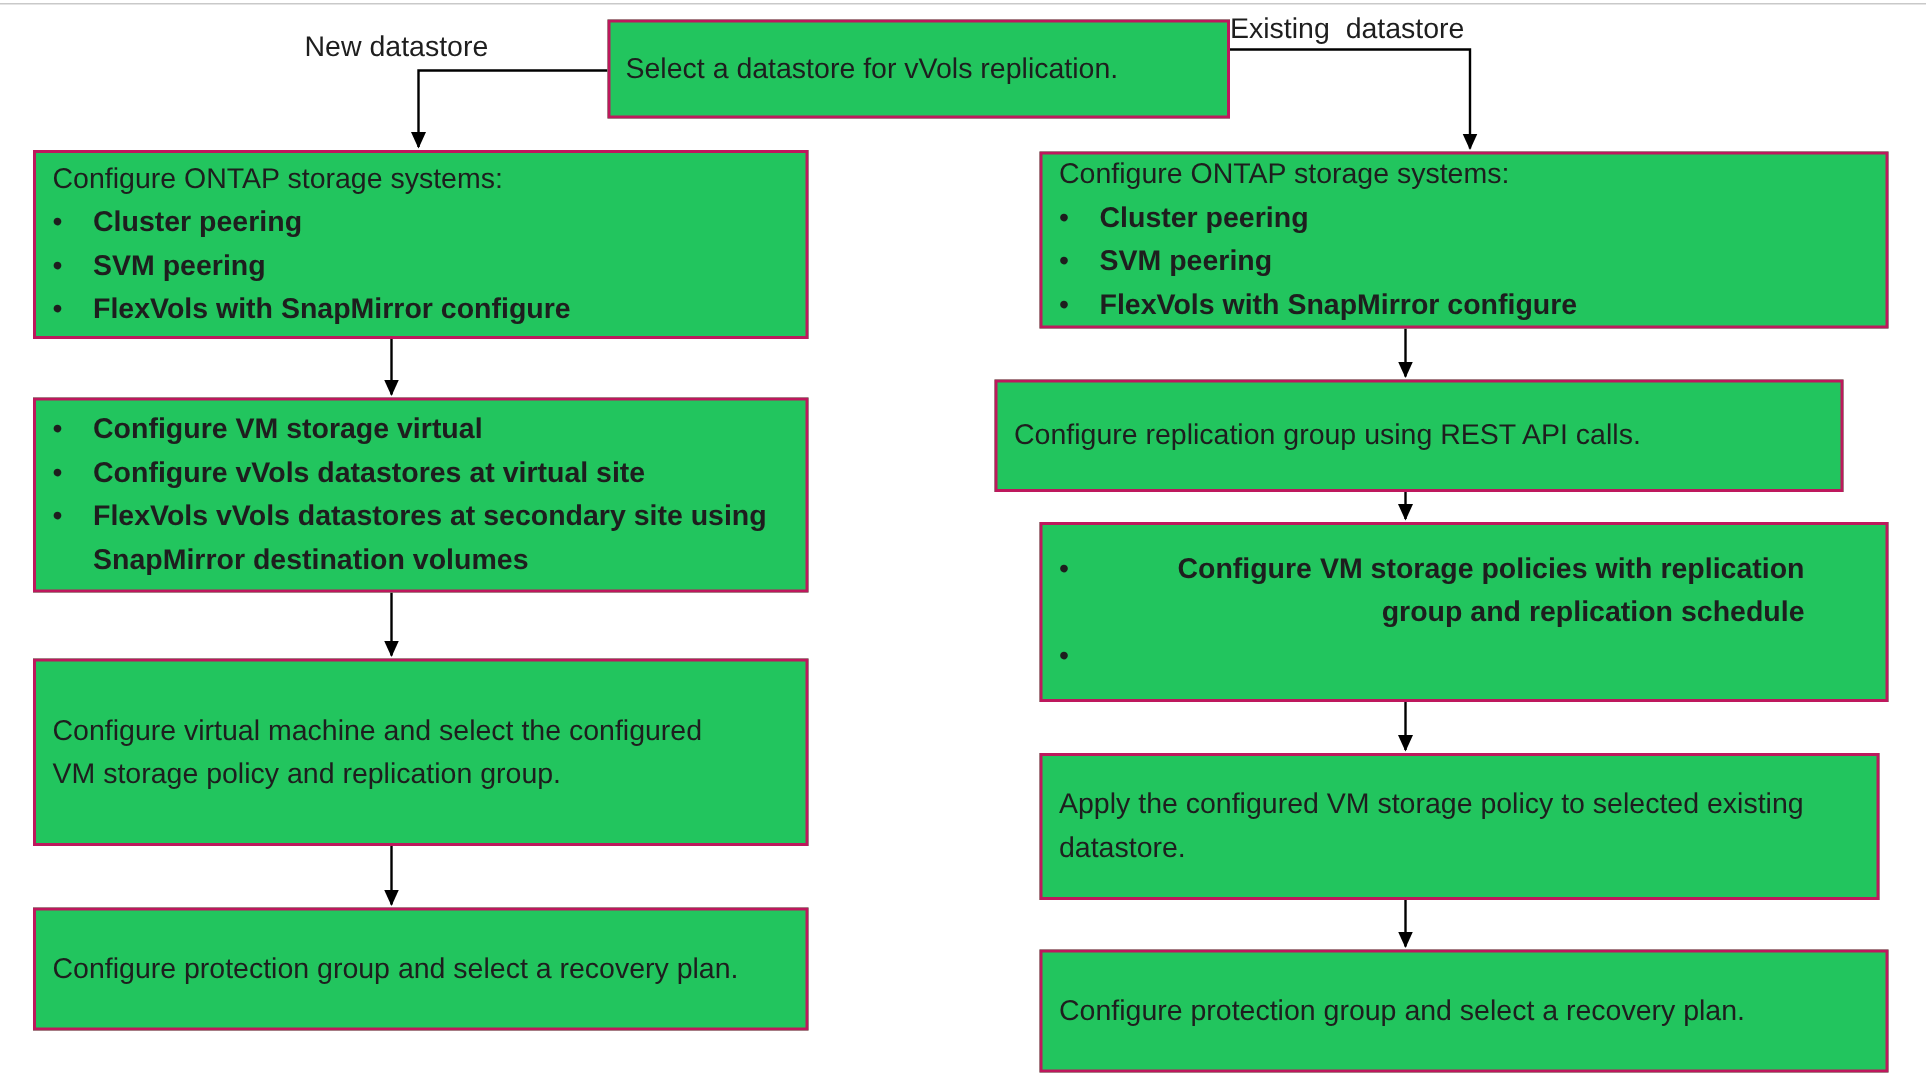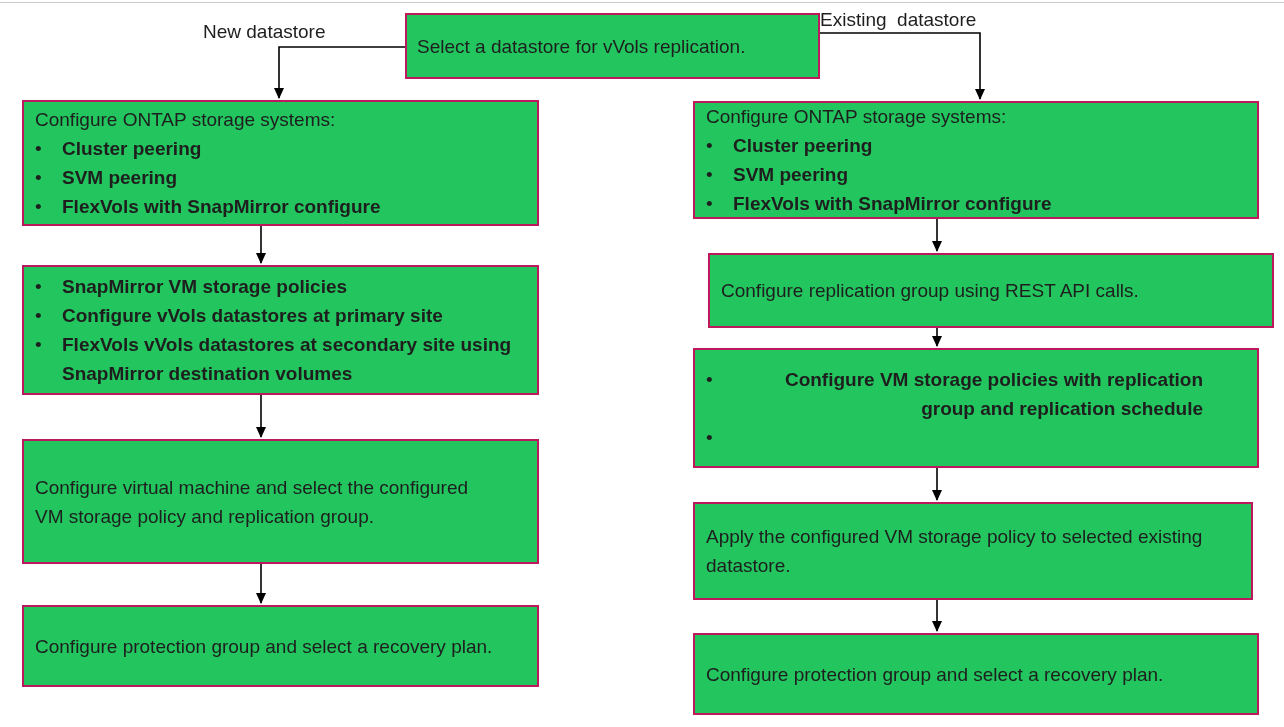--- a/index.html
+++ b/index.html
@@ -55,21 +55,21 @@
   .label-new { left: 203px; top: 20px; }
   .label-existing { left: 820px; top: 8px; }
 
   
   .l1 { left: 22px; top: 100px; width: 517px; height: 126px; }
   .l2 { left: 22px; top: 265px; width: 517px; height: 130px; }
   .l3 { left: 22px; top: 439px; width: 517px; height: 125px; justify-content: center; }
   .l4 { left: 22px; top: 605px; width: 517px; height: 82px; }
   
   .r1 { left: 693px; top: 101px; width: 566px; height: 118px; }
-  .r2 { left: 708px; top: 253px; width: 566px; height: 75px; }
+  .r2 { left: 663px; top: 253px; width: 566px; height: 75px; }
   .r3 { left: 693px; top: 348px; width: 566px; height: 120px; }
   .r4 { left: 693px; top: 502px; width: 560px; height: 98px; }
   .r5 { left: 693px; top: 633px; width: 566px; height: 82px; }
 
   .l3 p { max-width: 460px; }
   .r3 .btxt { max-width: 470px; text-align: right; }
 
   .bullet-row { display: flex; align-items: flex-start; }
   .dot {
     flex: 0 0 27px;
@@ -121,25 +121,25 @@
     </div>
     <div class="bullet-row">
       <span class="dot">•</span>
       <span class="btxt">FlexVols with SnapMirror configure</span>
     </div>
   </div>
 
   <div class="node l2">
     <div class="bullet-row">
       <span class="dot">•</span>
-      <span class="btxt">SnapMirror VM storage policies</span>
+      <span class="btxt">Configure VM storage virtual</span>
     </div>
     <div class="bullet-row">
       <span class="dot">•</span>
-      <span class="btxt">Configure vVols datastores at primary site</span>
+      <span class="btxt">Configure vVols datastores at virtual site</span>
     </div>
     <div class="bullet-row">
       <span class="dot">•</span>
       <span class="btxt">FlexVols vVols datastores at secondary site using SnapMirror destination volumes</span>
     </div>
   </div>
 
   <div class="node l3">
     <p>Configure virtual machine and select the configured VM storage policy and replication group.</p>
   </div>

